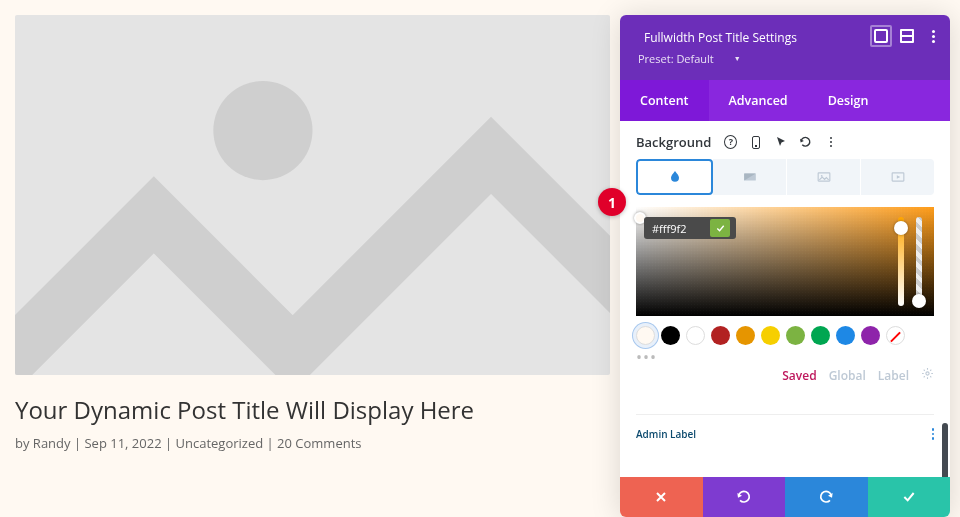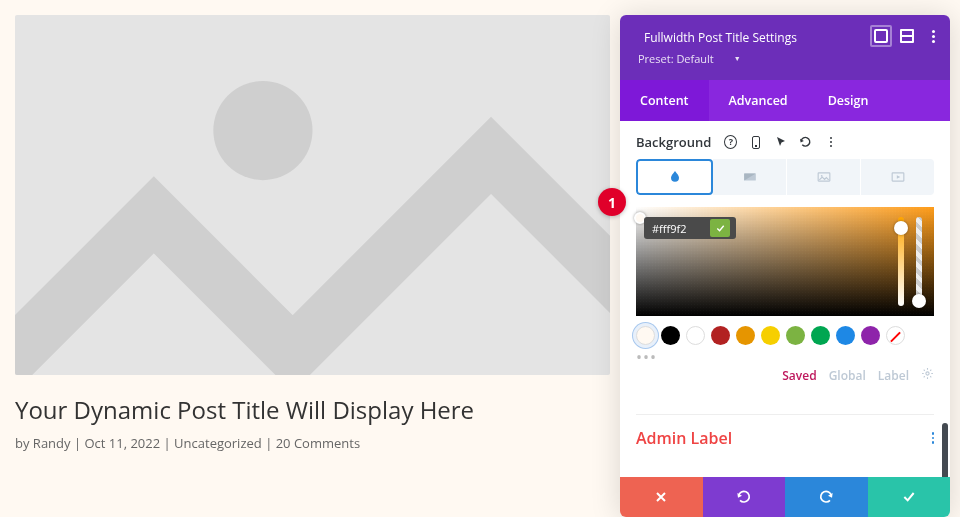--- a/index.html
+++ b/index.html
@@ -223,21 +223,21 @@
   .palette-tab { color:#BEC9D5; cursor:pointer; font-weight:600; }
   .palette-tab.active { color:#be185d; }
   .gear-sm { color:#BEC9D5; cursor:pointer; }
 
   .admin-row {
     margin-top:30px;
     border-top:1px solid #eee;
     padding:12px 0 8px;
     display:flex; align-items:center; justify-content:space-between;
   }
-  .admin-label { color:#ef4444; font-size:16px; font-weight:600; cursor:pointer; }
+  .admin-label { color:#0c4a6e; font-size:10px; font-weight:600; cursor:pointer; }
 
   
   .scroll-hint {
     position:absolute; right:2px; top:302px; width:6px; height:110px;
     background:#444a51; border-radius:3px;
   }
 
   
   .action-bar {
     display:flex; height:40px;
@@ -274,21 +274,21 @@
         <rect width="600" height="360" fill="#e4e4e4"></rect>
         <circle cx="250" cy="115" r="50" fill="#cfcfcf"></circle>
         <path d="M -40 380 L 140 200 L 280 340 L 480 140 L 640 300 L 640 460 L -40 460 Z" fill="none" stroke="#cfcfcf" stroke-width="55" stroke-linejoin="miter"></path>
       </svg>
     </div>
     <h1 class="post-title">Your Dynamic Post Title Will Display Here</h1>
     <div class="post-meta">
       <span>by</span>
       <span>Randy</span>
       <span> | </span>
-      <span>Oct 11, 2022</span>
+      <span>Sep 11, 2022</span>
       <span> | </span>
       <span>Uncategorized</span>
       <span> | </span>
       <span>20 Comments</span>
     </div>
   </div>
 
   <div class="step-badge">1</div>
 
   <div class="panel">

